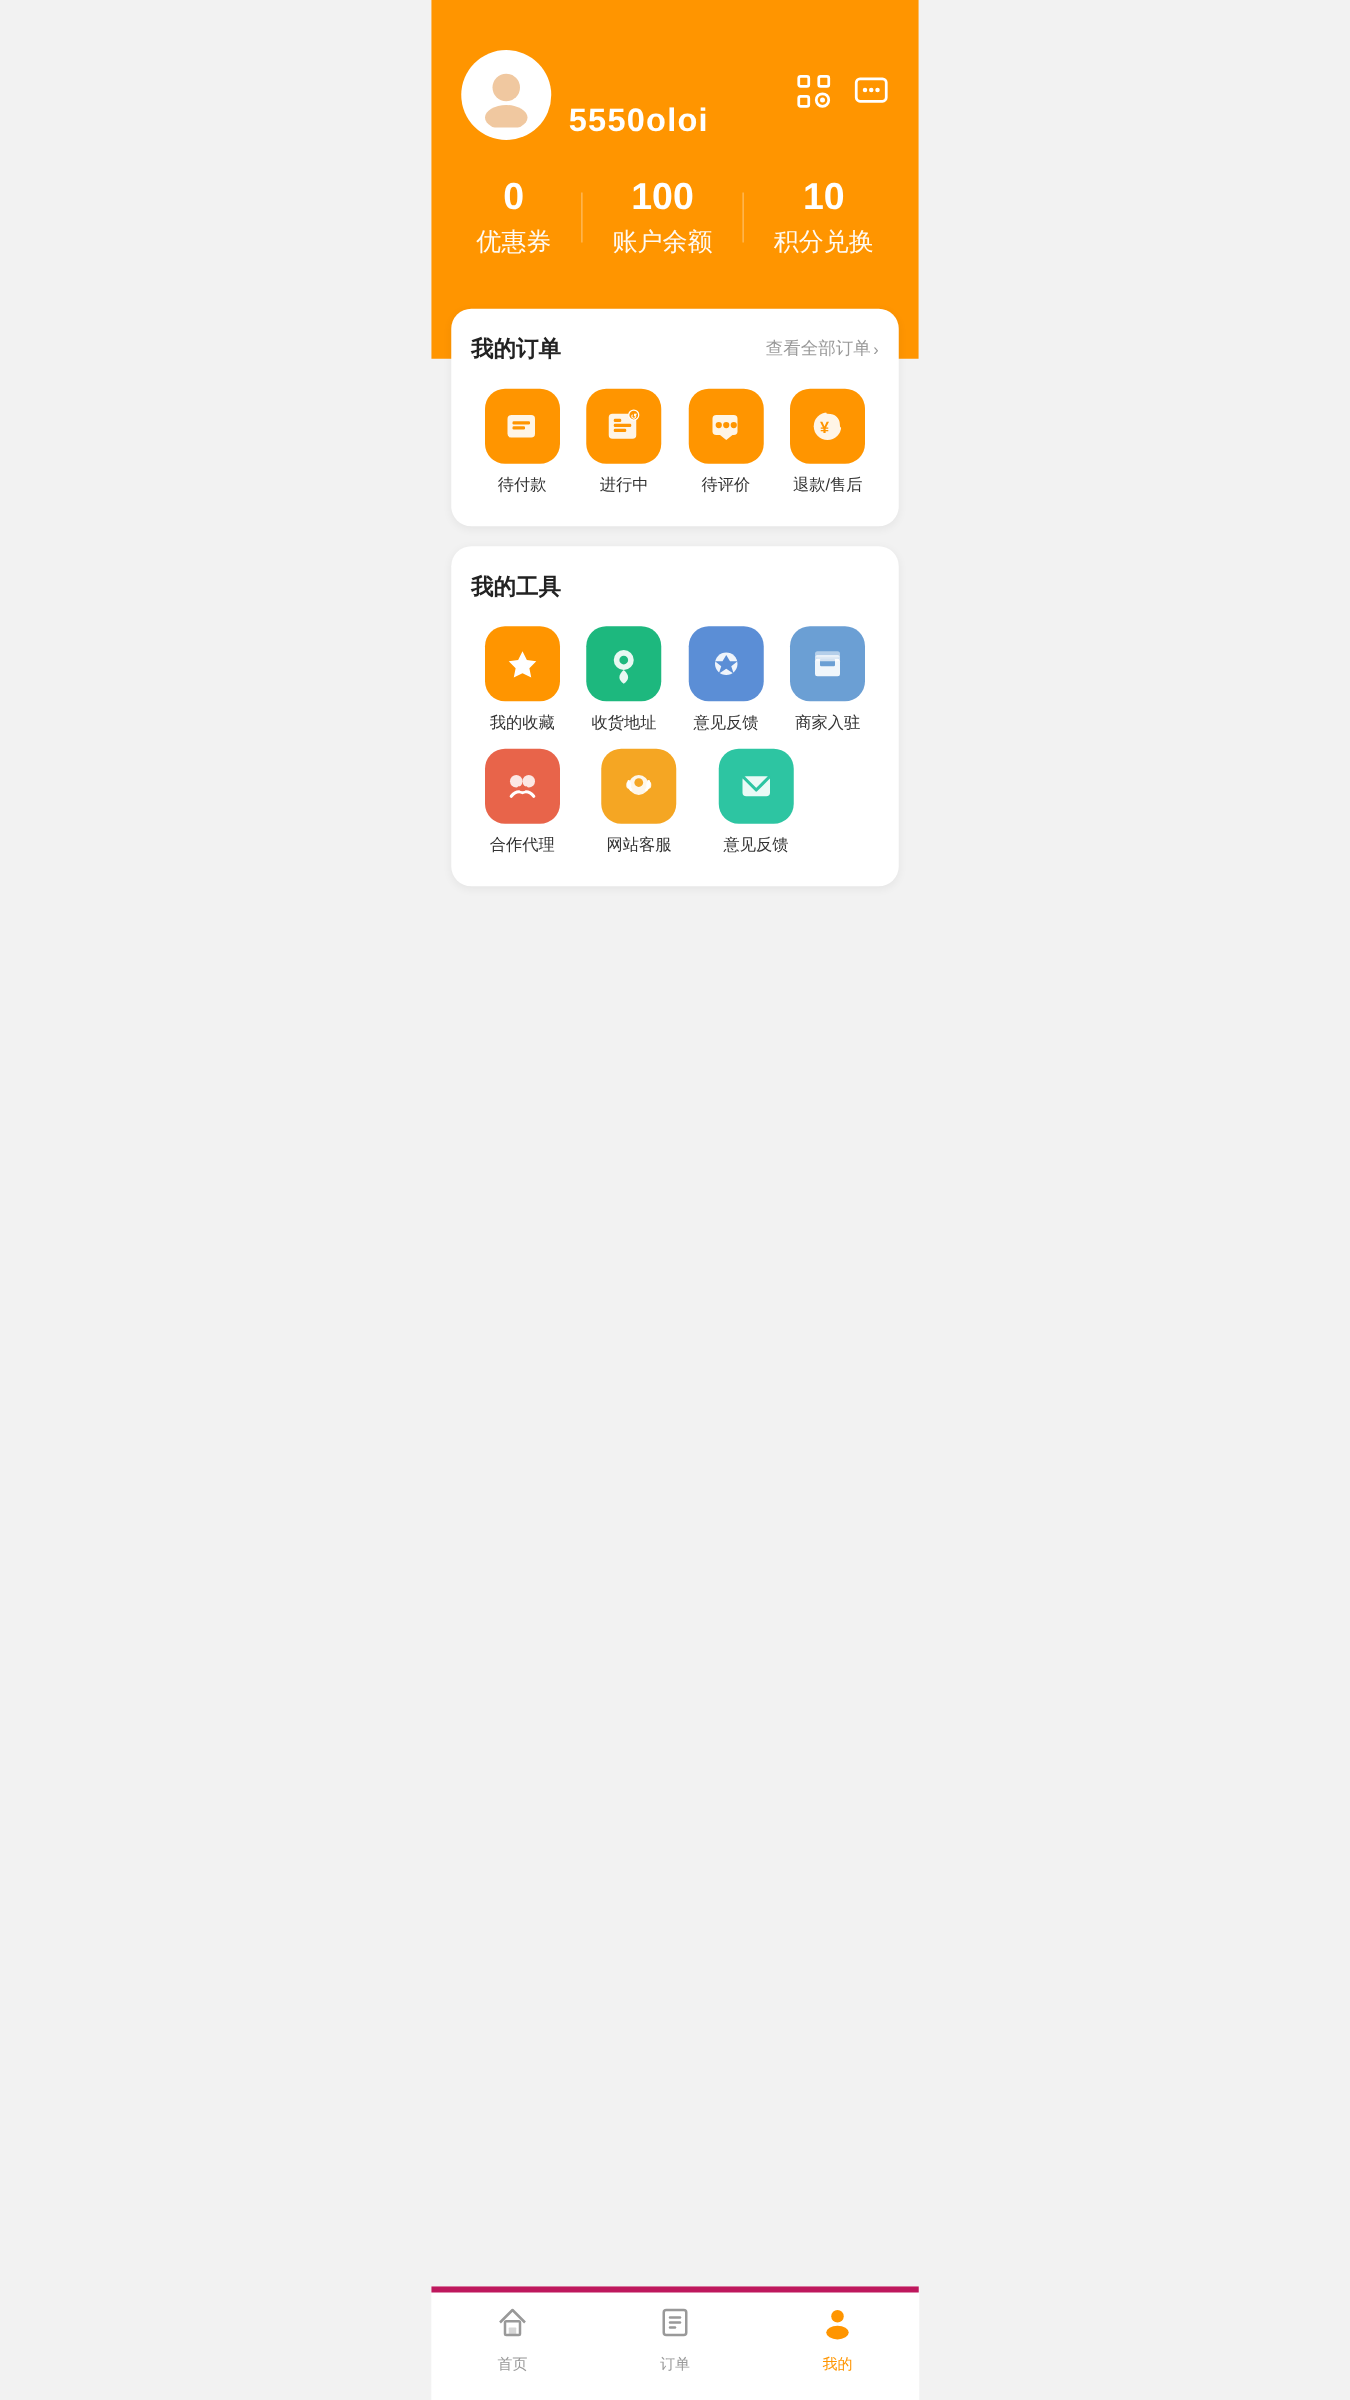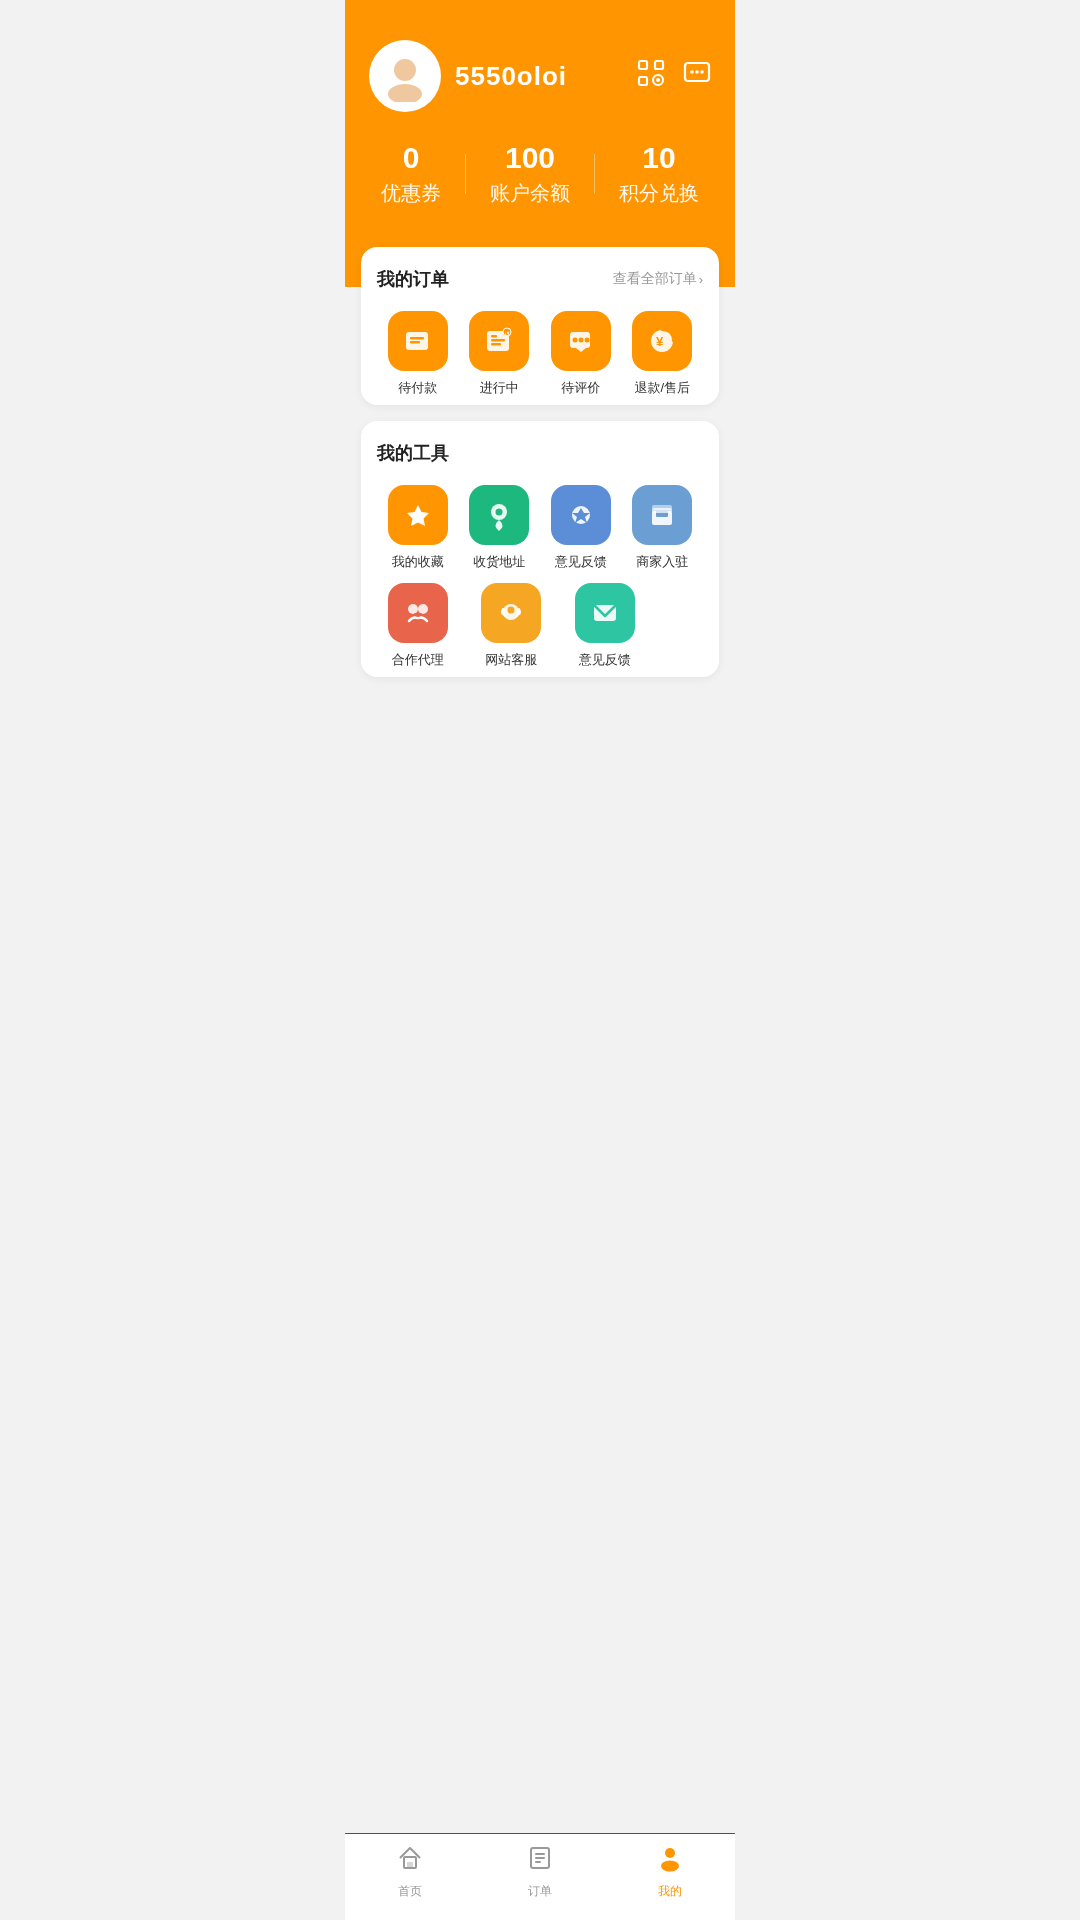--- a/index.html
+++ b/index.html
@@ -19,21 +19,21 @@
       padding: 40px 24px 80px;
       position: relative;
     }
     .header-top {
       display: flex;
       align-items: center;
       justify-content: space-between;
     }
     .profile-row {
       display: flex;
-      align-items: center;
+      align-items: flex-end;
       gap: 14px;
     }
     .avatar {
       width: 72px;
       height: 72px;
       border-radius: 50%;
       background: #fff;
       display: flex;
       align-items: center;
       justify-content: center;
@@ -79,21 +79,21 @@
       font-size: 20px;
       margin-top: 4px;
       opacity: 0.95;
     }
 
     
     .card {
       background: #fff;
       border-radius: 16px;
       margin: -40px 16px 16px;
-      padding: 20px 16px 8px;
+      padding: 20px 16px 24px;
       position: relative;
       z-index: 1;
       box-shadow: 0 2px 8px rgba(0,0,0,0.06);
     }
     .card + .card {
       margin-top: 12px;
     }
 
     .card-header {
       display: flex;
@@ -162,21 +162,21 @@
     .bg-blue { background: #4A90D9; }
 
     
     .bottom-nav {
       position: fixed;
       bottom: 0;
       left: 50%;
       transform: translateX(-50%);
       width: 390px;
       background: #fff;
-      border-top: 1px solid #be185d;
+      border-top: 5px solid #be185d;
       display: flex;
       justify-content: flex-end;
       align-items: center;
       padding: 10px 0 20px;
       z-index: 100;
     }
     .nav-item {
       display: flex;
       flex-direction: column;
       align-items: center;

